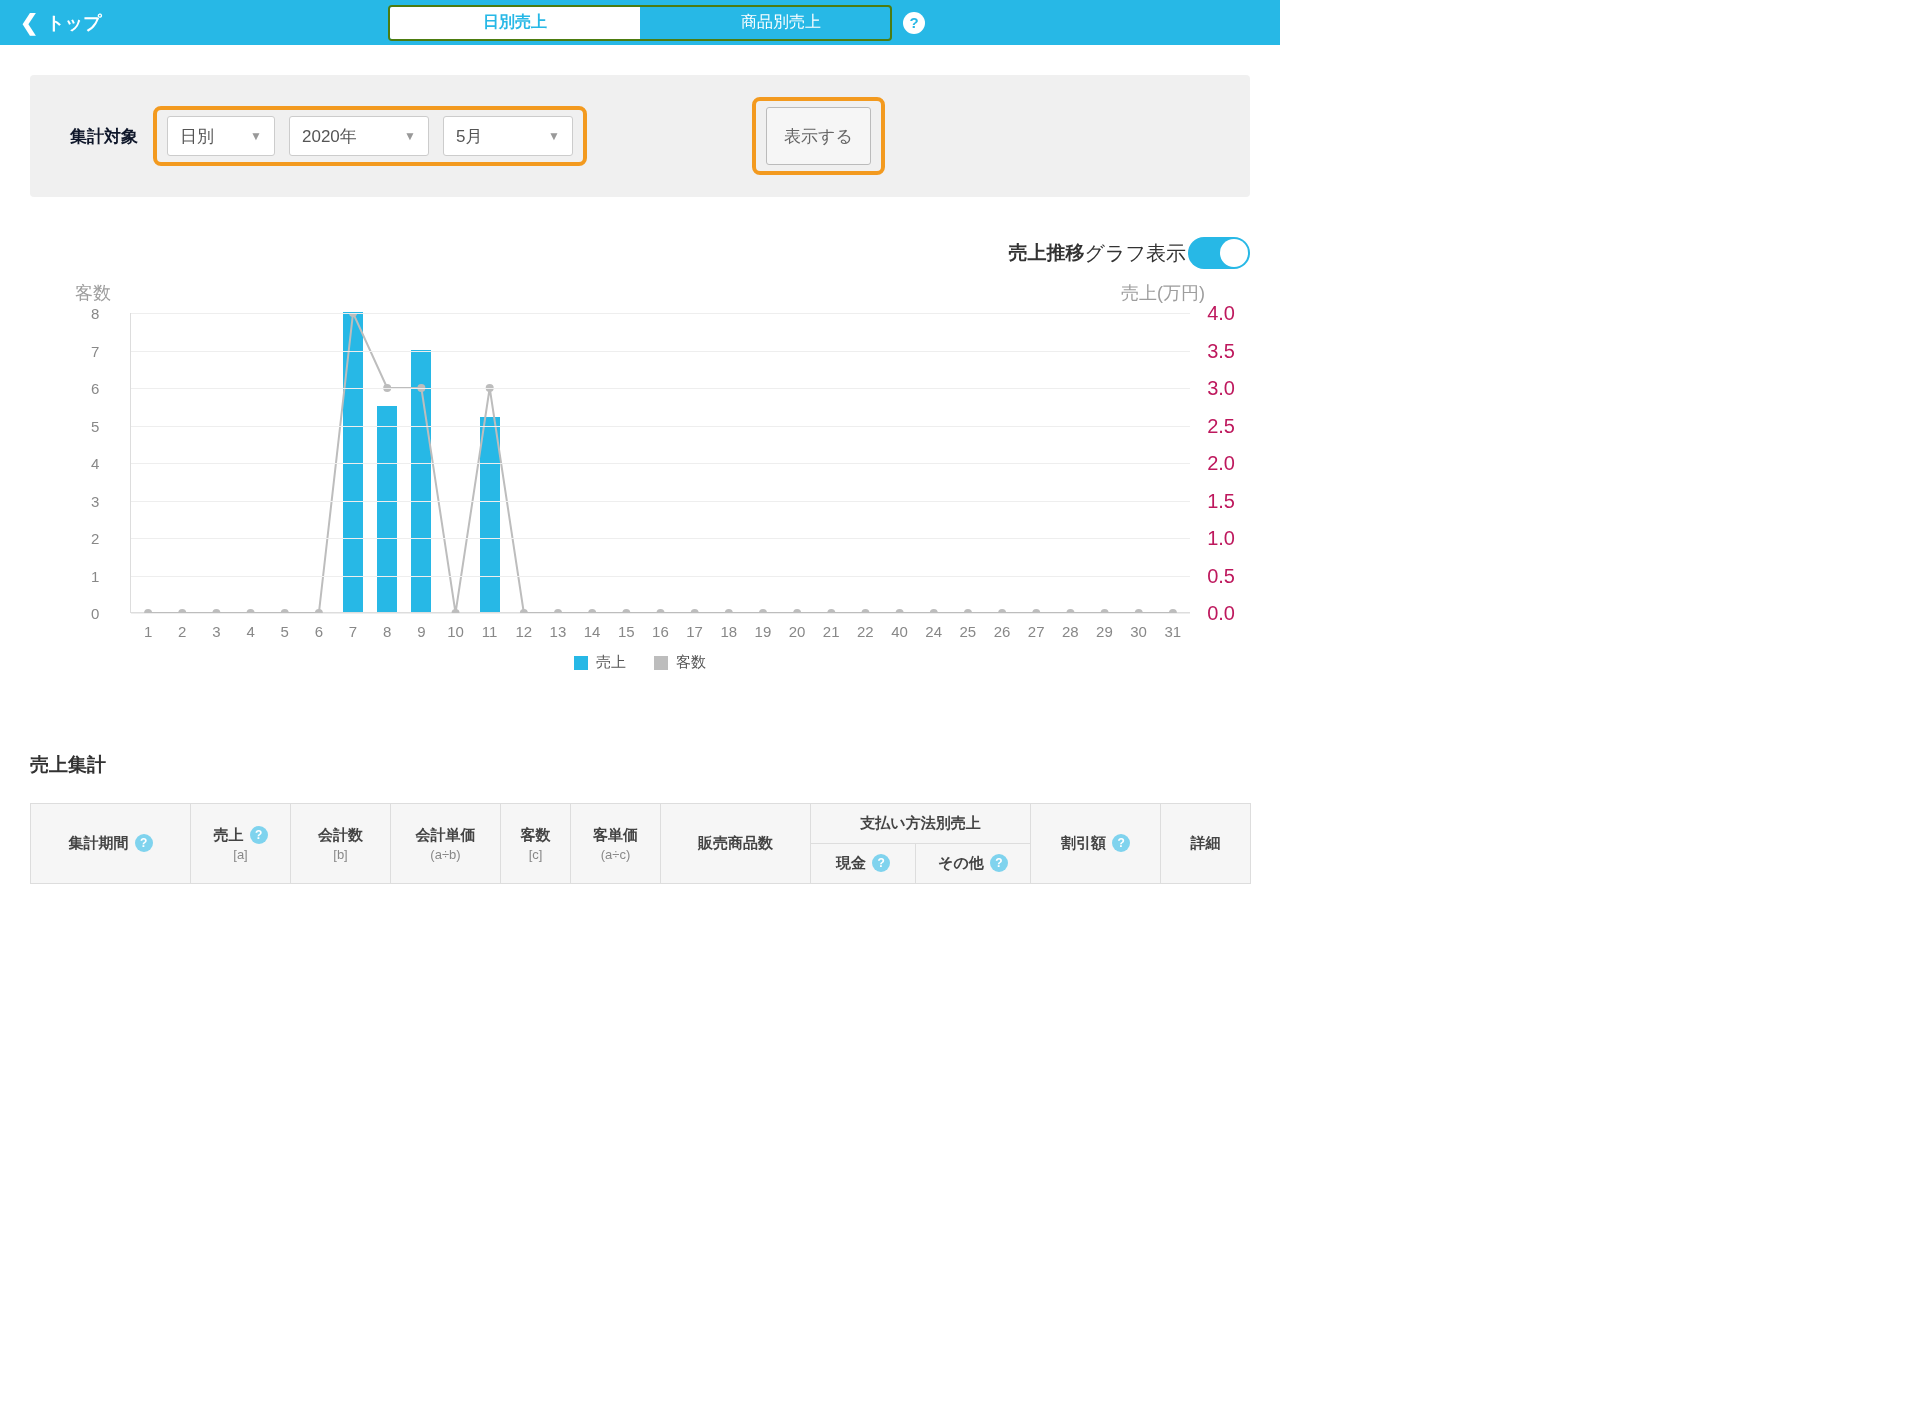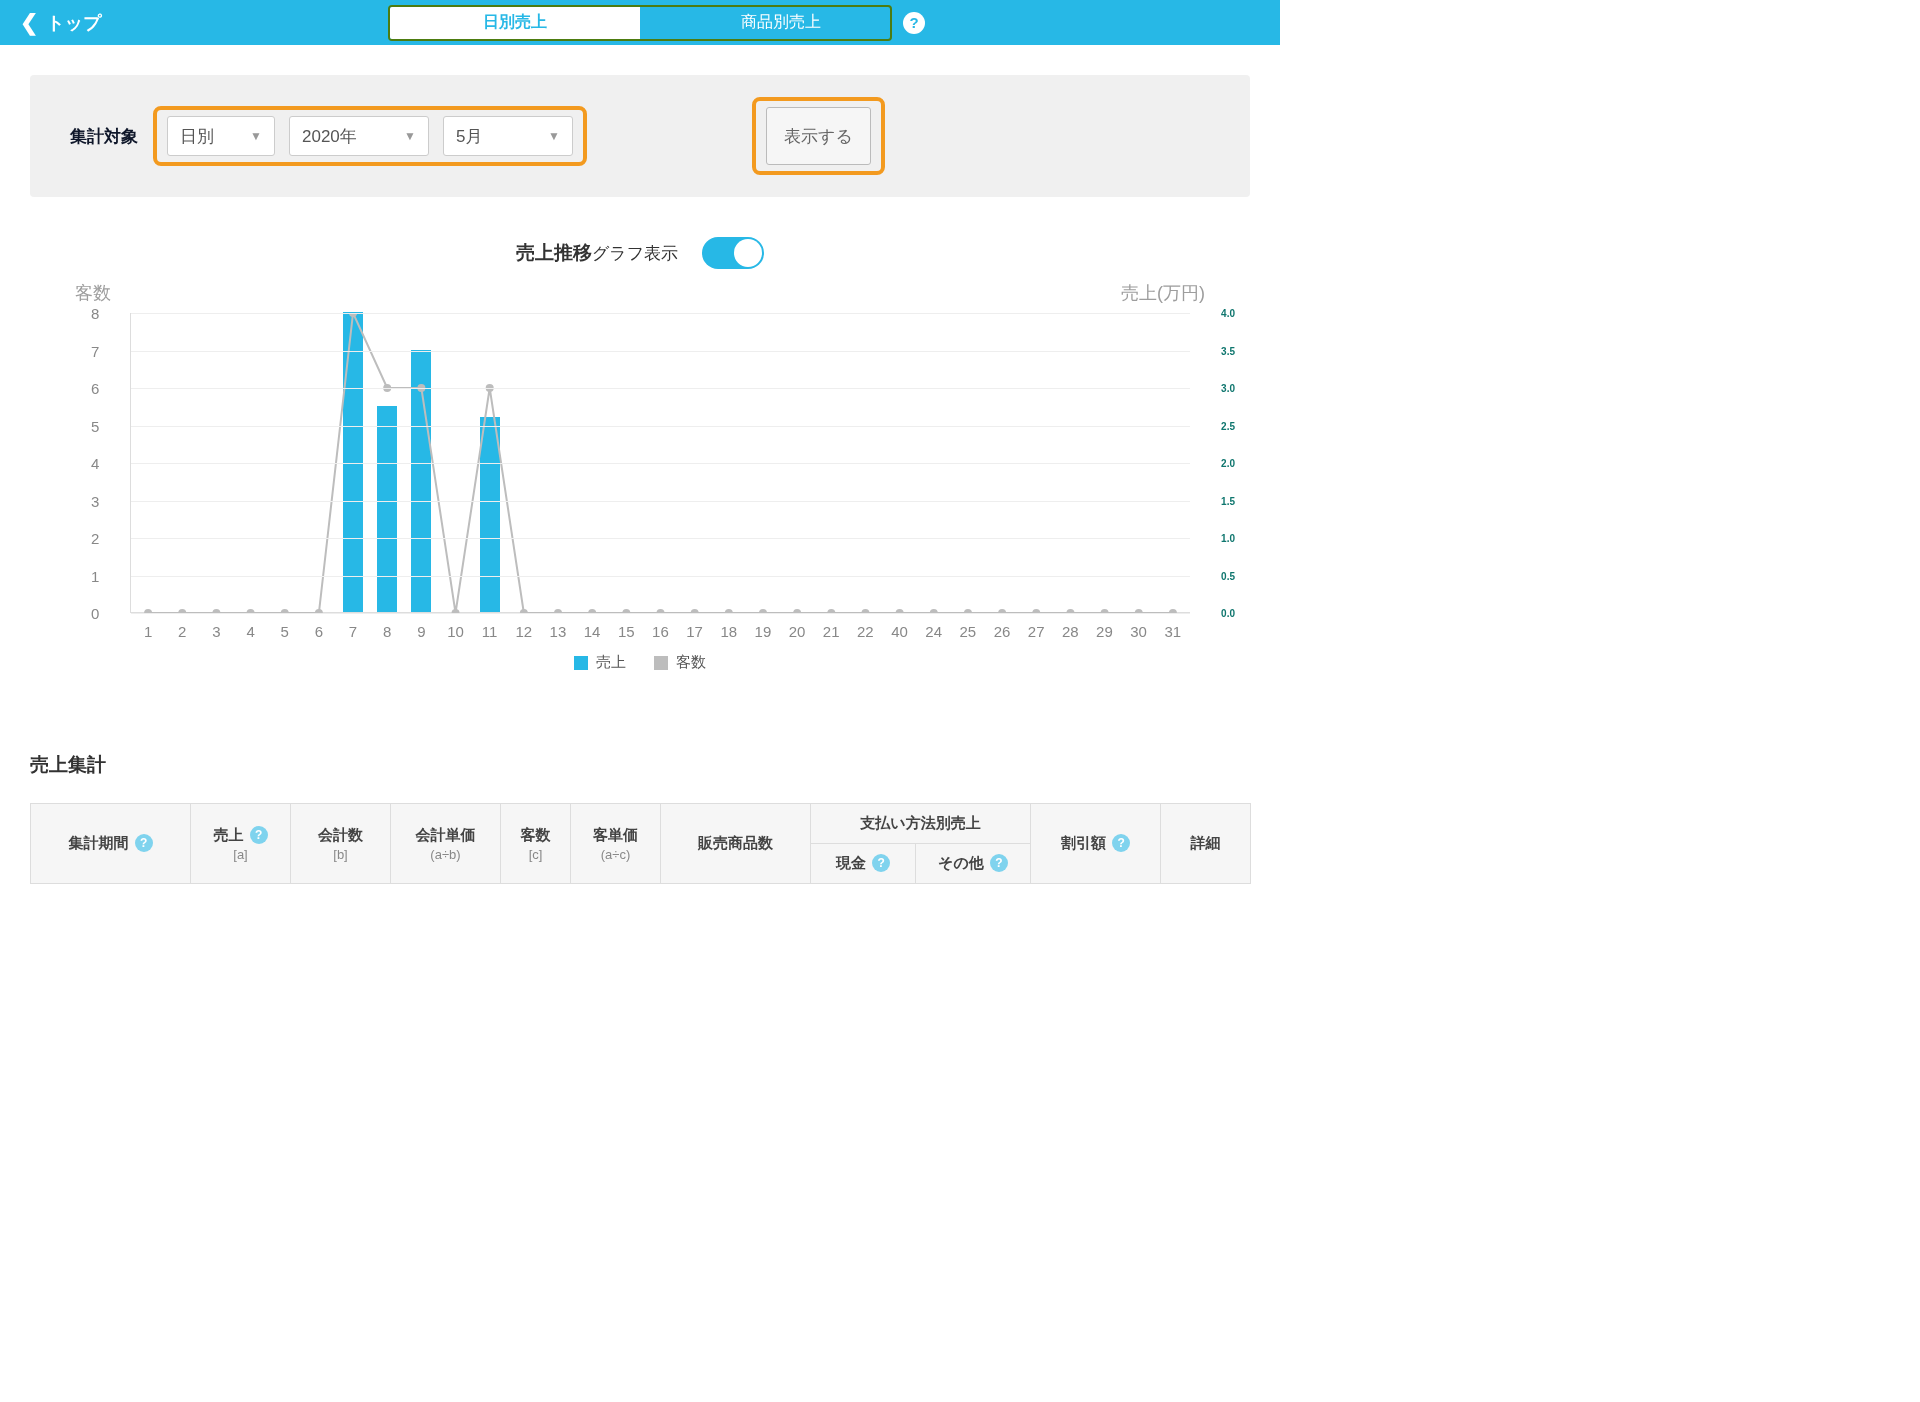--- a/index.html
+++ b/index.html
@@ -14,31 +14,31 @@
   .help-icon { position: absolute; right: 355px; width: 22px; height: 22px; border-radius: 50%; background: #fff; color: #27b8e6; display: flex; align-items: center; justify-content: center; font-weight: 700; font-size: 15px; cursor: pointer; }
   .content { padding: 0 30px; }
   .filter-bar { background: #f0f0f0; border-radius: 4px; margin-top: 30px; padding: 22px 40px; display: flex; align-items: center; gap: 15px; }
   .filter-label { font-size: 17px; font-weight: 600; color: #0f172a; }
   .select-group { display: flex; gap: 14px; border: 4px solid #f39a1f; border-radius: 8px; padding: 6px 10px; }
   .sel { background: #fff; border: 1px solid #ccc; border-radius: 3px; height: 40px; display: flex; align-items: center; justify-content: space-between; padding: 0 12px; font-size: 17px; color: #555; cursor: pointer; }
   .sel .chev { color: #999; font-size: 12px; margin-left: 10px; }
   .sel.w1 { width: 108px; } .sel.w2 { width: 140px; } .sel.w3 { width: 130px; }
   .display-btn-wrap { border: 4px solid #f39a1f; border-radius: 8px; padding: 6px 10px; margin-left: 150px; }
   .display-btn { background: #f6f6f6; border: 1px solid #bbb; border-radius: 3px; height: 58px; width: 105px; display: flex; align-items: center; justify-content: center; font-size: 17px; color: #666; cursor: pointer; }
-  .section-row { display: flex; align-items: center; justify-content: center; margin-top: 40px; }
+  .section-row { display: flex; align-items: center; justify-content: flex-end; margin-top: 40px; }
   .section-title { font-size: 19px; font-weight: 700; color: #333; }
-  .toggle-row { display: flex; align-items: center; gap: 24px; font-size: 17px; color: #333; }
+  .toggle-row { display: flex; align-items: center; gap: 2px; font-size: 20px; color: #333; }
   .toggle { width: 62px; height: 32px; border-radius: 16px; background: #27b8e6; position: relative; cursor: pointer; }
   .toggle .knob { position: absolute; right: 2px; top: 2px; width: 28px; height: 28px; background: #fff; border-radius: 50%; }
   .axis-labels { display: flex; justify-content: space-between; margin-top: 12px; padding: 0 45px; color: #9d9d9d; font-size: 18px; }
   .chart-wrap { position: relative; margin-top: 8px; padding: 0 60px 0 100px; }
   .chart { position: relative; height: 300px; border-left: 1px solid #ddd; border-bottom: 1px solid #ddd; }
   .grid-h { position: absolute; left: 0; right: 0; border-top: 1px solid #eee; }
   .ylab-l { position: absolute; left: -40px; font-size: 15px; color: #888; transform: translateY(-50%); }
-  .ylab-r { position: absolute; right: -45px; font-size: 10px; color: #0f766e; transform: translateY(-50%); font-weight: bold; }
+  .ylab-r { position: absolute; right: -45px; font-size: 20px; color: #be185d; transform: translateY(-50%); }
   .xaxis { position: absolute; left: 0; right: 0; bottom: -28px; display: flex; }
   .xcell { flex: 1; text-align: center; font-size: 15px; color: #888; position: relative; }
   .bar-layer { position: absolute; left: 0; right: 0; bottom: 0; top: 0; display: flex; }
   .barcell { flex: 1; display: flex; align-items: flex-end; justify-content: center; }
   .bar { width: 20px; background: #27b8e6; }
   .line-layer { position: absolute; left: 0; right: 0; bottom: 0; top: 0; pointer-events: none; }
   .legend { display: flex; gap: 28px; justify-content: center; margin-top: 40px; font-size: 15px; color: #555; }
   .leg-item { display: flex; align-items: center; gap: 8px; }
   .leg-sw { width: 14px; height: 14px; }
   .sales-title { font-size: 19px; font-weight: 700; margin-top: 80px; }

